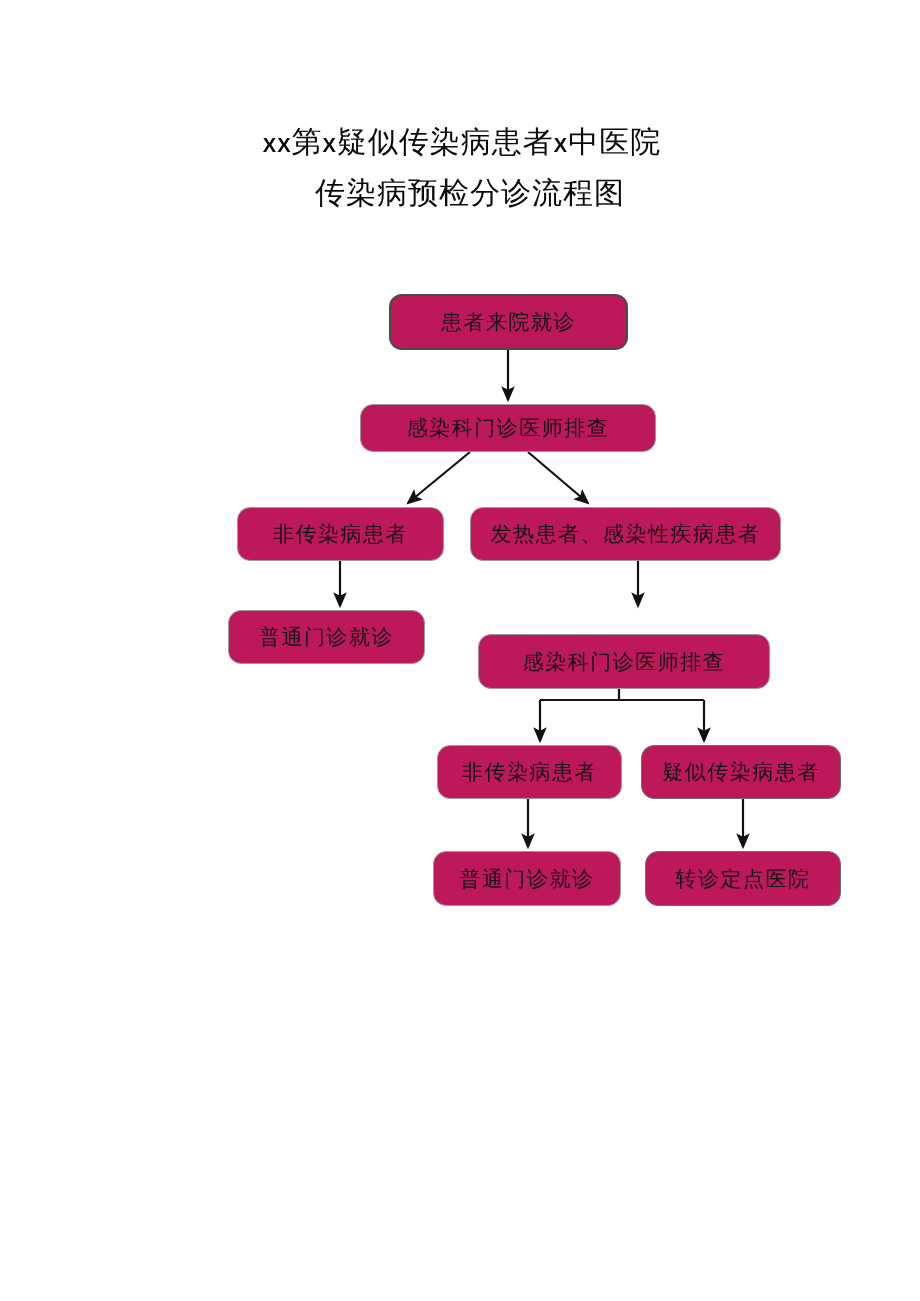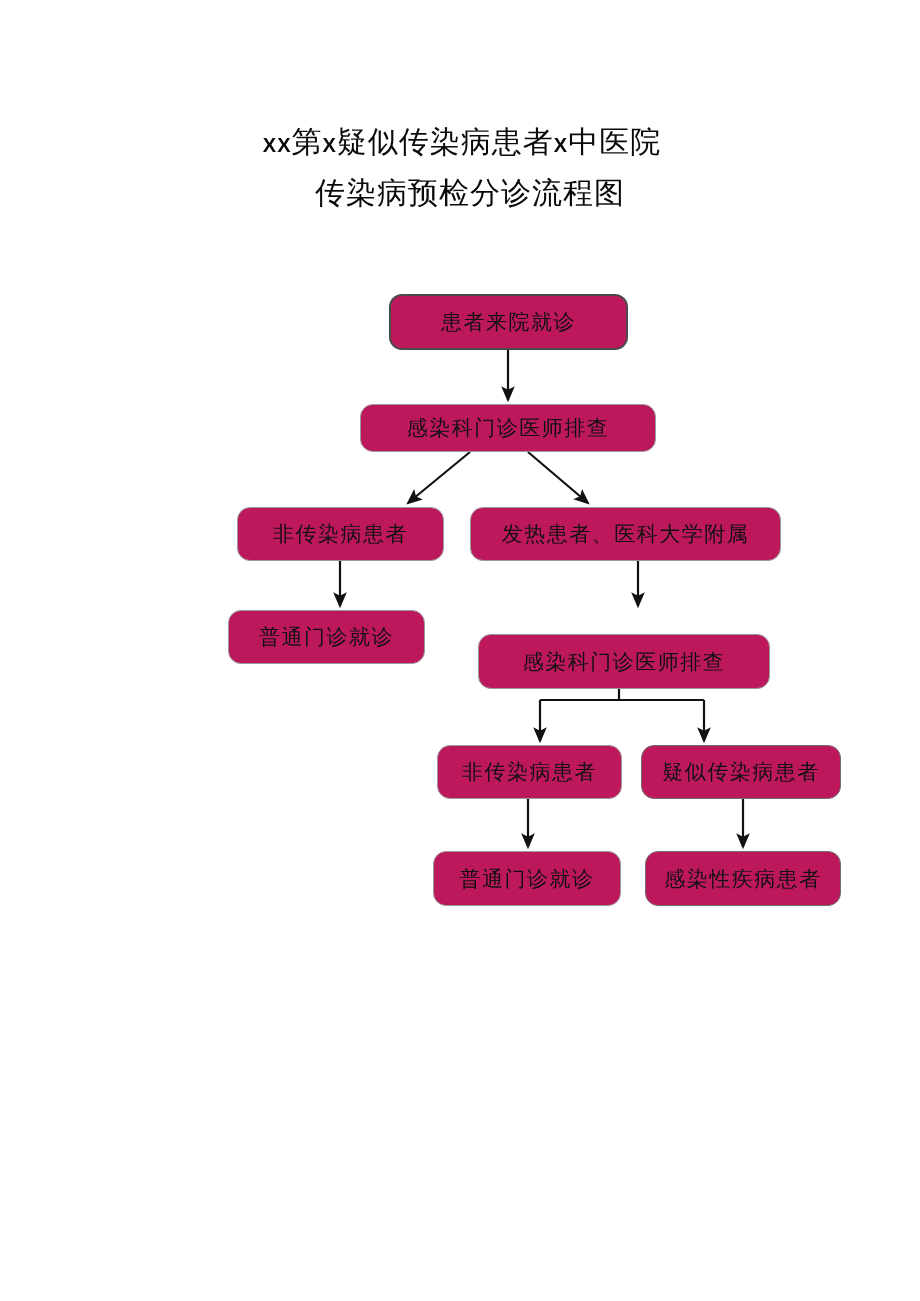--- a/index.html
+++ b/index.html
@@ -117,28 +117,28 @@
 
       <line x1="743" y1="799" x2="743" y2="847" stroke="#111111" stroke-width="2.2" marker-end="url(#arrow)"></line>
     </svg>
 
     <div class="node dark" style="left:389px; top:294px;  width:239px; height:56px;">患者来院就诊</div>
 
     <div class="node light" style="left:360px; top:404px;  width:296px; height:48px;">感染科门诊医师排查</div>
 
     <div class="node light" style="left:237px; top:507px;  width:207px; height:54px;">非传染病患者</div>
 
-    <div class="node light" style="left:470px; top:507px;  width:311px; height:54px;">发热患者、医科大学附属</div>
+    <div class="node light" style="left:470px; top:507px;  width:311px; height:54px;">发热患者、感染性疾病患者</div>
 
     <div class="node light" style="left:228px; top:610px;  width:197px; height:54px;">普通门诊就诊</div>
 
     <div class="node light" style="left:478px; top:634px;  width:292px; height:55px;">感染科门诊医师排查</div>
 
     <div class="node light" style="left:437px; top:745px;  width:185px; height:54px;">非传染病患者</div>
 
     <div class="node plain" style="left:641px; top:745px;  width:200px; height:54px;">疑似传染病患者</div>
 
     <div class="node light" style="left:433px; top:851px;  width:188px; height:55px;">普通门诊就诊</div>
 
-    <div class="node plain" style="left:645px; top:851px;  width:196px; height:55px;">感染性疾病患者</div>
+    <div class="node plain" style="left:645px; top:851px;  width:196px; height:55px;">转诊定点医院</div>
 
   </div>
 </div>
 
 </body></html>

